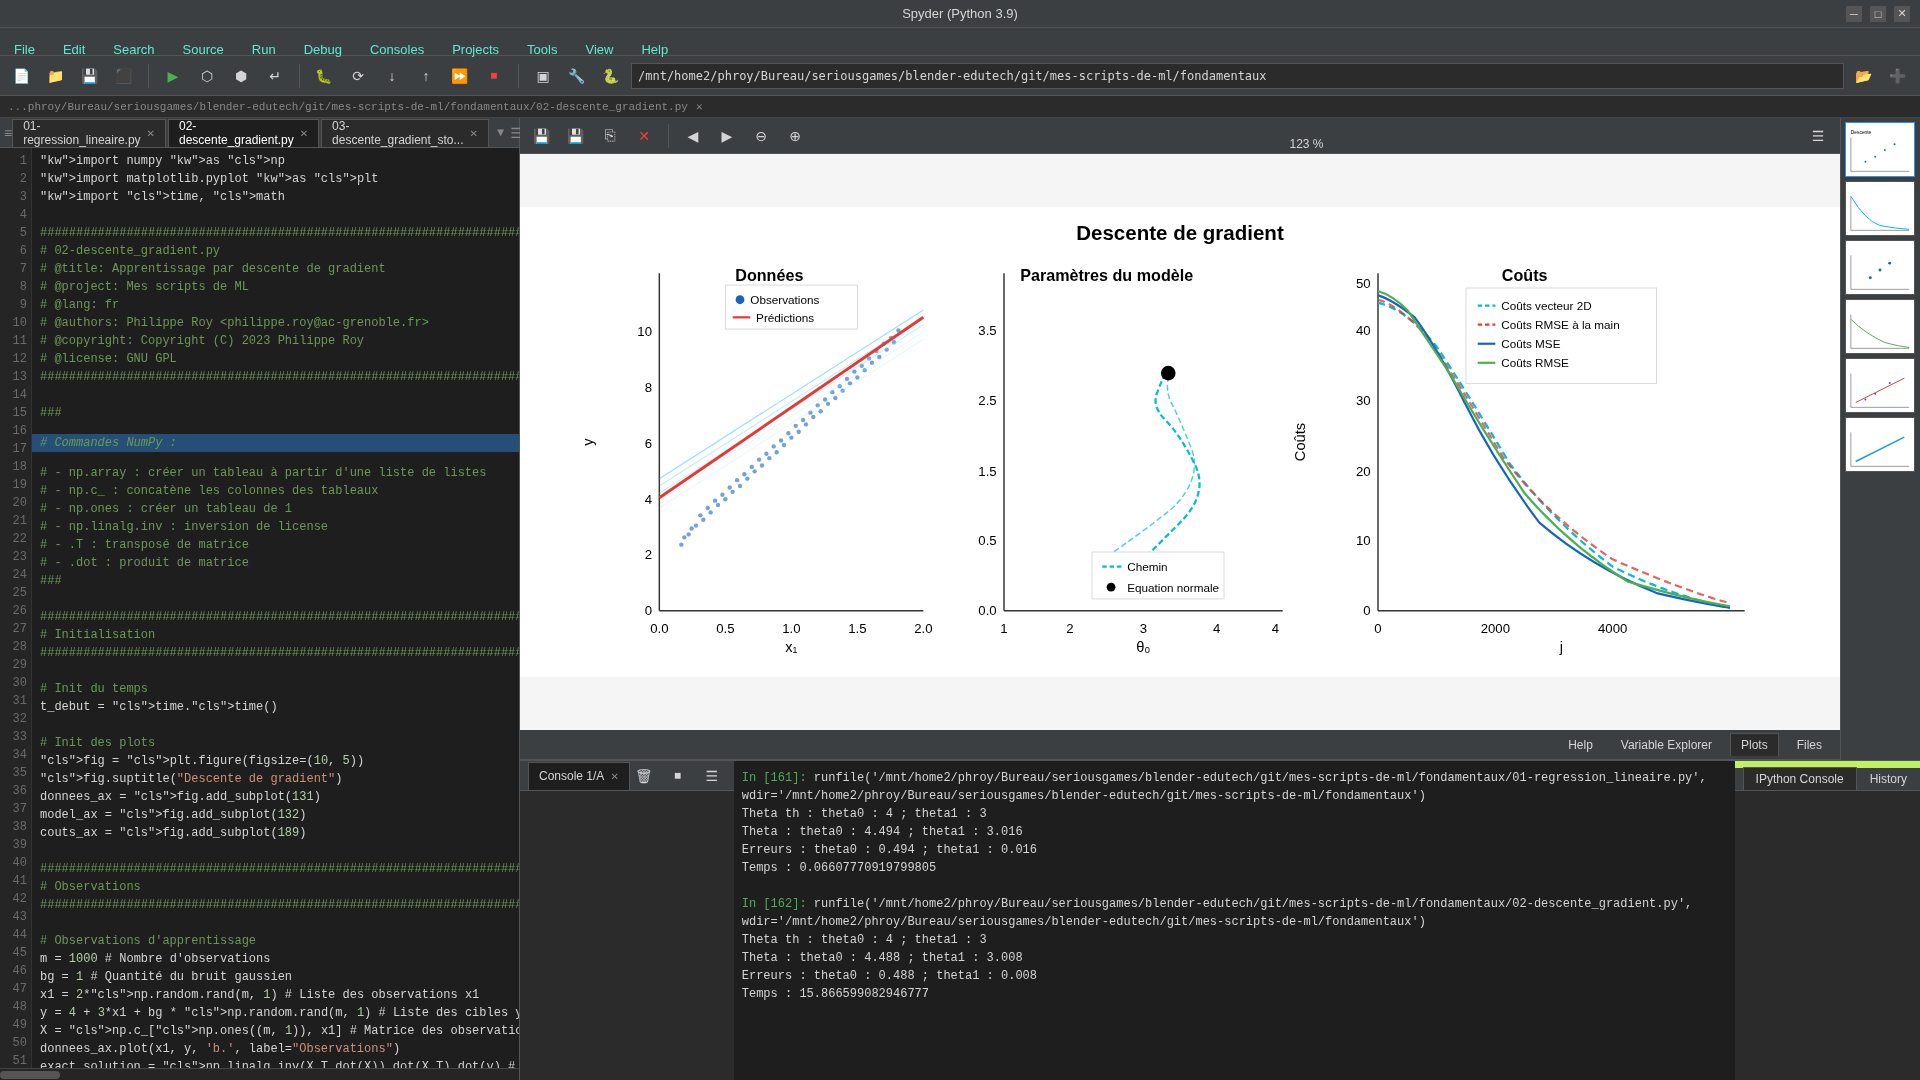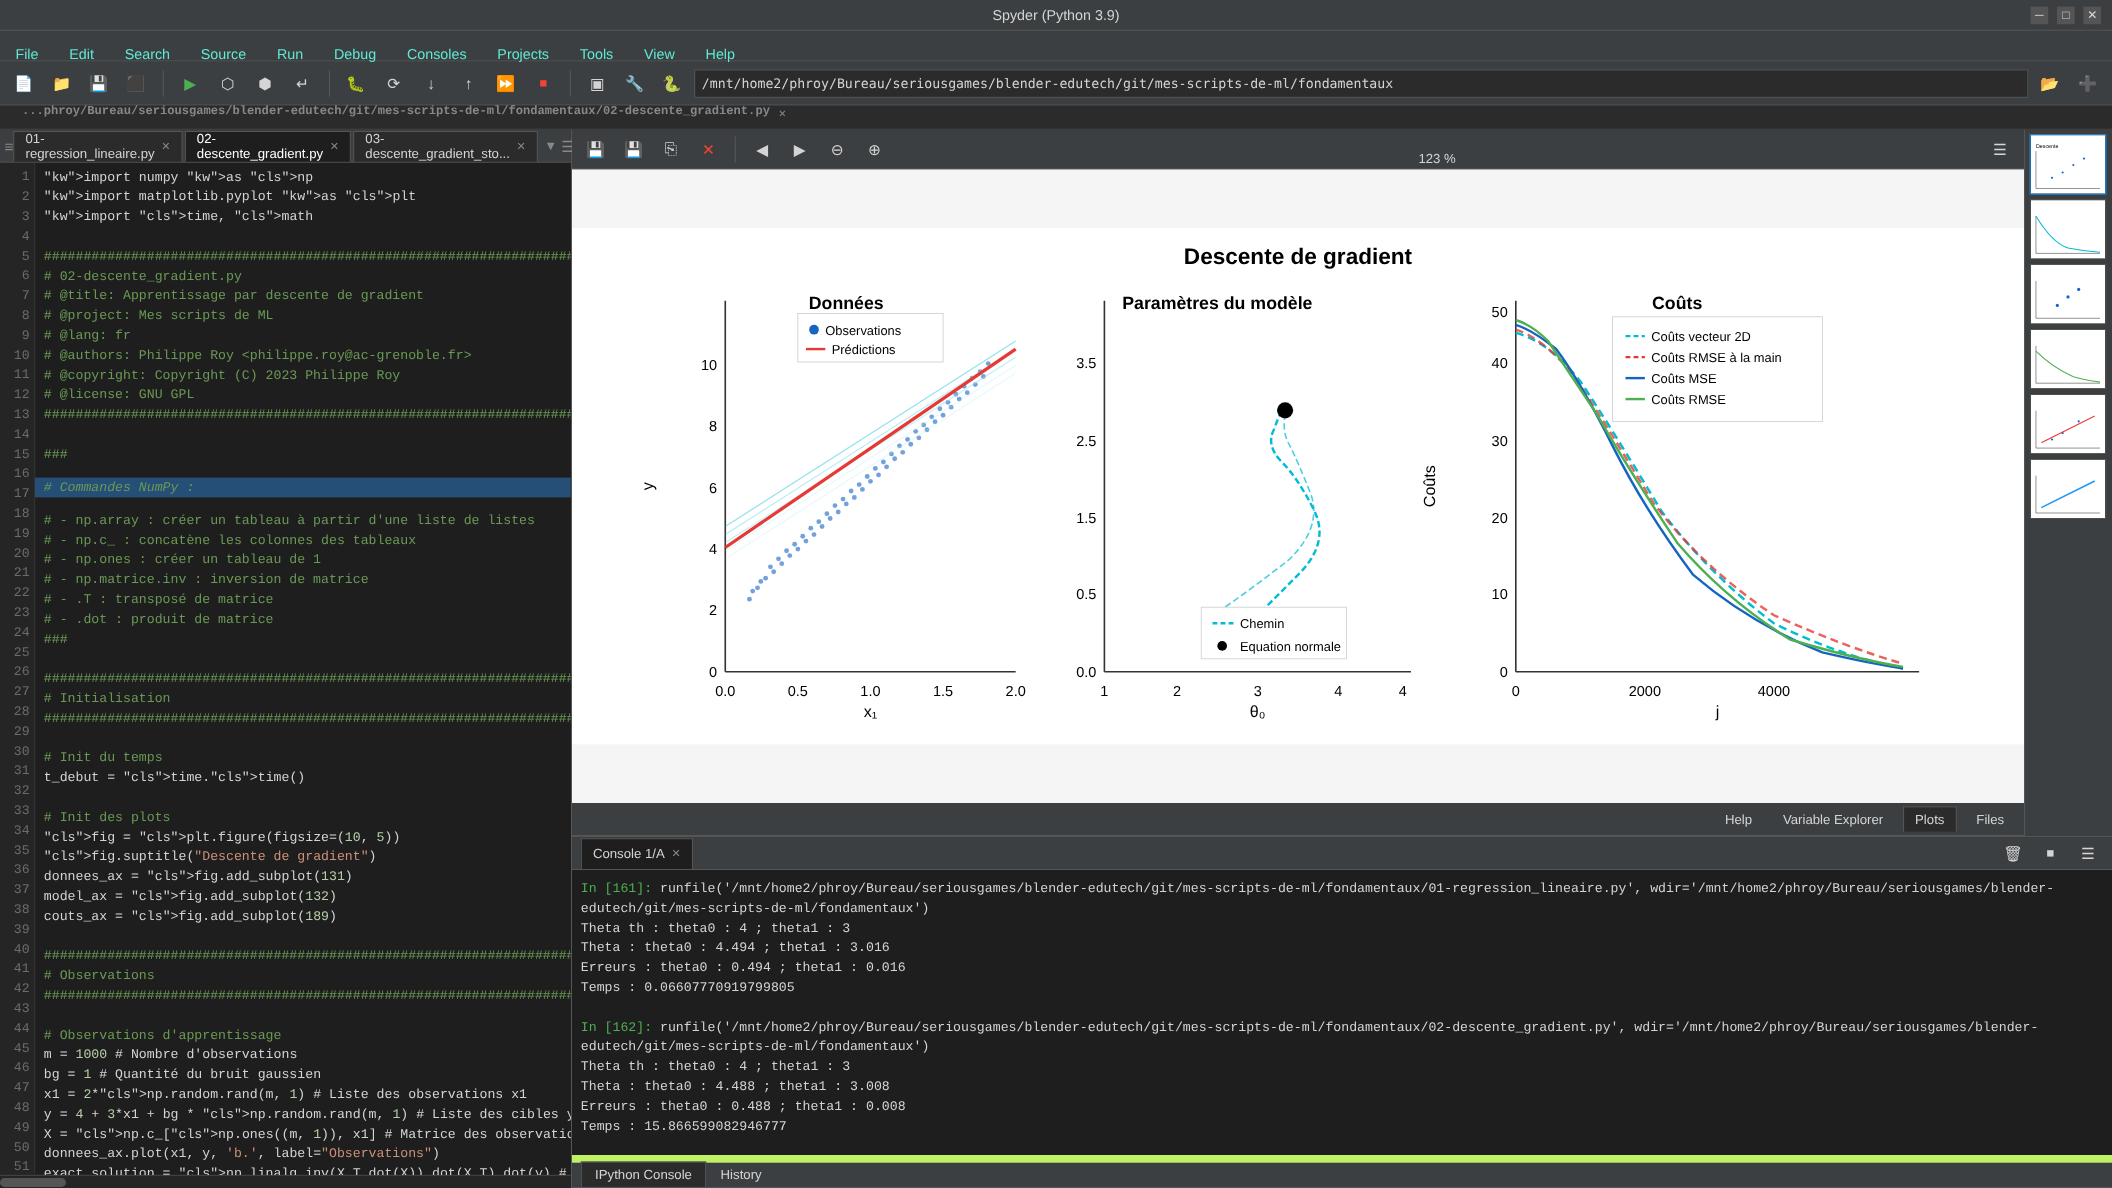--- a/index.html
+++ b/index.html
@@ -15,21 +15,21 @@
     #menu-bar { background: #3c3f41; height: 28px; display: flex; align-items: center; padding: 0 8px; gap: 16px; border-bottom: 1px solid #555; font-family: Arial, sans-serif; font-size: 13px; }
     .menu-item { color: #5eead4; cursor: pointer; padding: 2px 6px; margin-top: 16px; }
     
     
     #toolbar { background: #3c3f41; height: 40px; display: flex; align-items: center; padding: 0 8px; gap: 6px; border-bottom: 1px solid #555; }
     .tb-btn { width: 28px; height: 28px; background: transparent; border: 1px solid transparent; color: #d4d4d4; cursor: pointer; display: flex; align-items: center; justify-content: center; font-size: 14px; border-radius: 3px; }
     .tb-separator { width: 1px; height: 24px; background: #555; margin: 0 4px; }
     #path-input { flex: 1; background: #2b2b2b; border: 1px solid #555; color: #d4d4d4; padding: 3px 6px; height: 26px; font-size: 12px; font-family: monospace; }
     
     
-    #file-path-bar { background: #2b2b2b; height: 22px; display: flex; align-items: flex-start; padding: 0 20px; border-bottom: 1px solid #444; font-size: 11px; color: #888; font-weight: bold; }
+    #file-path-bar { background: #2b2b2b; height: 22px; display: flex; align-items: center; padding: 0 8px; border-bottom: 1px solid #444; font-size: 11px; color: #888; }
     
     
     #main { display: flex; height: calc(1080px - 28px - 28px - 40px - 22px); }
     
     
     #editor-panel { width: 520px; display: flex; flex-direction: column; border-right: 1px solid #555; }
     
     
     #tab-bar { background: #3c3f41; height: 30px; display: flex; align-items: center; padding-left: 4px; gap: 0; border-bottom: 1px solid #555; }
     .tab { display: flex; align-items: center; padding: 0 10px; height: 28px; background: #2b2b2b; border: 1px solid #555; border-bottom: none; color: #d4d4d4; font-family: Arial, sans-serif; font-size: 12px; cursor: pointer; gap: 6px; margin-right: 2px; }
@@ -54,21 +54,21 @@
     
     
     #plot-area { flex: 1; background: #f5f5f5; position: relative; display: flex; align-items: center; justify-content: center; overflow: hidden; }
     
     
     #thumbnail-strip { width: 80px; background: #3c3f41; border-left: 1px solid #555; display: flex; flex-direction: column; gap: 4px; padding: 4px; overflow-y: auto; }
     .thumbnail { width: 70px; height: 55px; background: #1e1e1e; border: 1px solid #555; cursor: pointer; display: flex; align-items: center; justify-content: center; font-size: 8px; color: #888; overflow: hidden; position: relative; }
     .thumbnail.active { border-color: #2196f3; }
     
     
-    #bottom-panel { height: 320px; border-top: 1px solid #555; display: flex; flex-direction: column; }
+    #bottom-panel { height: 320px; border-top: 1px solid #555; display: flex; flex-direction: row; }
     #console-tab-bar { background: #3c3f41; height: 30px; display: flex; align-items: center; padding-left: 8px; gap: 0; border-bottom: 1px solid #555; }
     .console-tab { display: flex; align-items: center; padding: 0 10px; height: 28px; background: #2b2b2b; border: 1px solid #555; border-bottom: none; color: #d4d4d4; font-family: Arial, sans-serif; font-size: 12px; cursor: pointer; gap: 6px; }
     .console-tab.active { background: #1e1e1e; }
     .console-icons { margin-left: auto; display: flex; gap: 6px; padding-right: 8px; }
     
     #console-output { flex: 1; background: #1e1e1e; padding: 8px; overflow-y: auto; font-size: 12px; line-height: 18px; font-family: 'Courier New', monospace; }
     #console-output::-webkit-scrollbar { width: 8px; }
     #console-output::-webkit-scrollbar-track { background: #252526; }
     #console-output::-webkit-scrollbar-thumb { background: #555; }
     
@@ -244,21 +244,21 @@
 <span class="comment"># @authors: Philippe Roy &lt;philippe.roy@ac-grenoble.fr&gt;</span>
 <span class="comment"># @copyright: Copyright (C) 2023 Philippe Roy</span>
 <span class="comment"># @license: GNU GPL</span>
 <span class="comment">########################################################################################################################</span>
 
 <span class="comment">###</span>
 <span class="line-highlight"><span class="comment"># Commandes NumPy :</span>
 </span><span class="comment"># - np.array : créer un tableau à partir d'une liste de listes</span>
 <span class="comment"># - np.c_ : concatène les colonnes des tableaux</span>
 <span class="comment"># - np.ones : créer un tableau de 1</span>
-<span class="comment"># - np.matrice.inv : inversion de matrice</span>
+<span class="comment"># - np.linalg.inv : inversion de license</span>
 <span class="comment"># - .T : transposé de matrice</span>
 <span class="comment"># - .dot : produit de matrice</span>
 <span class="comment">###</span>
 
 <span class="comment">########################################################################################################################</span>
 <span class="comment"># Initialisation</span>
 <span class="comment">########################################################################################################################</span>
 
 <span class="comment"># Init du temps</span>
 t_debut = <span class="&lt;span">"cls"</span>&gt;time.<span class="&lt;span">"cls"</span>&gt;time()

